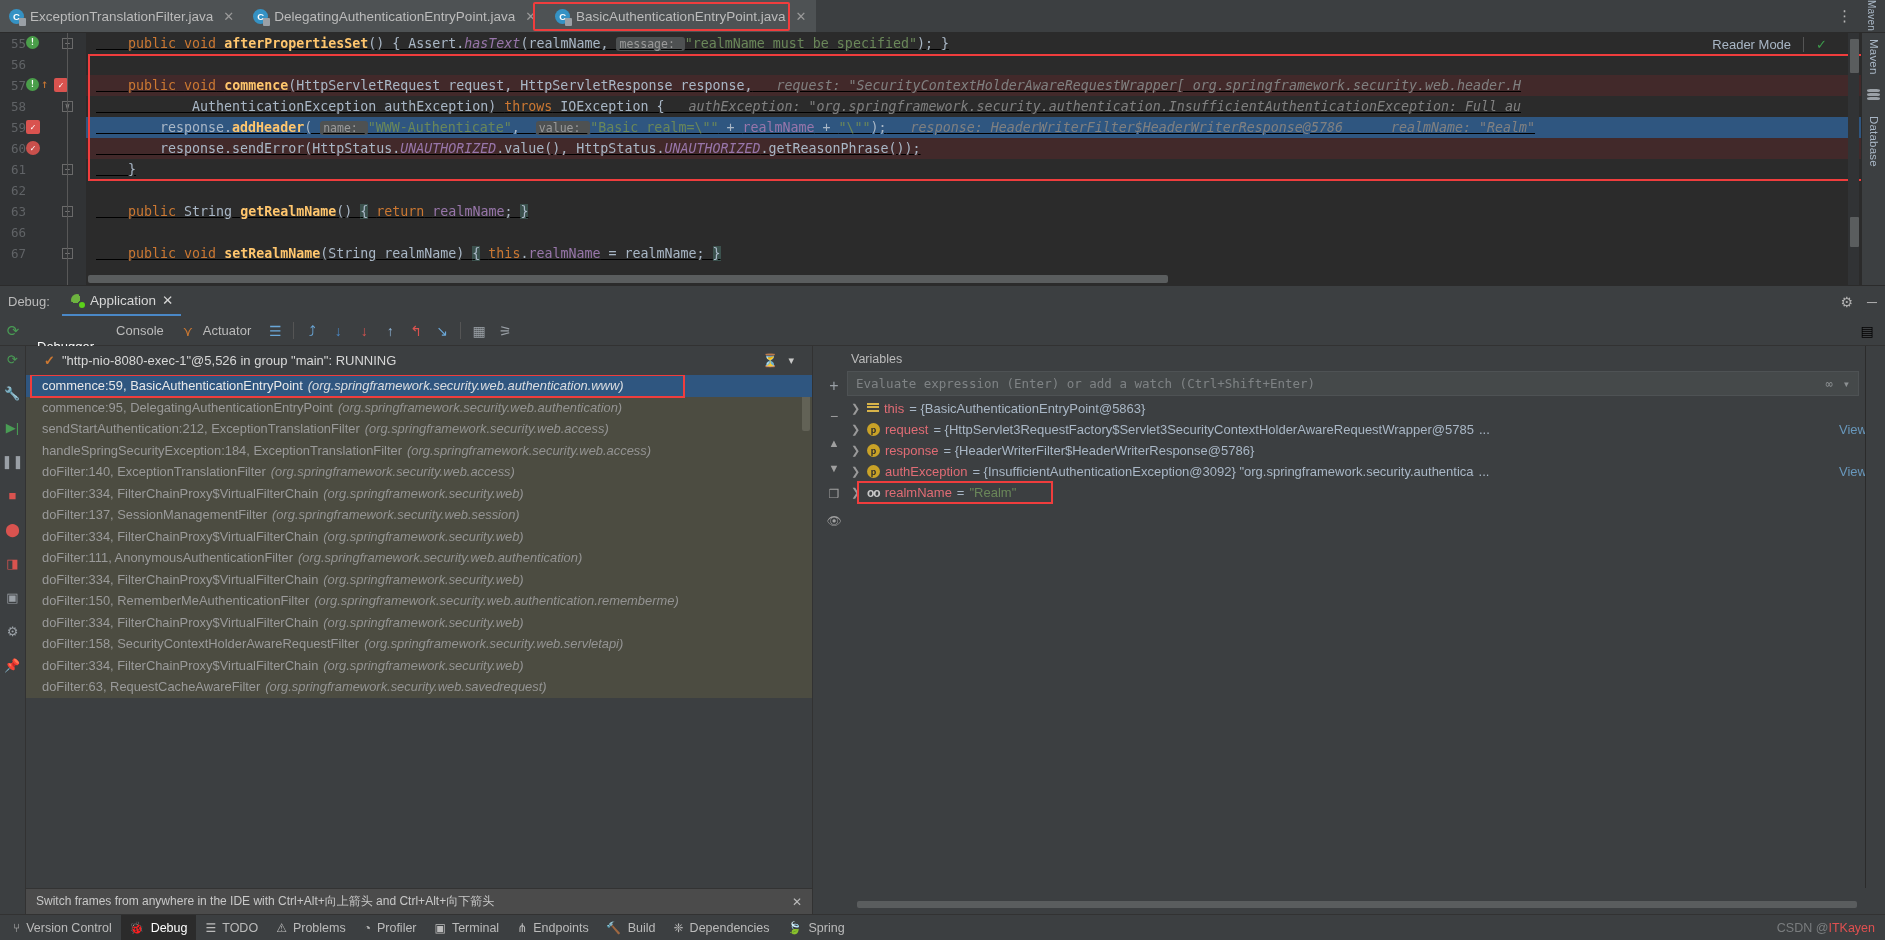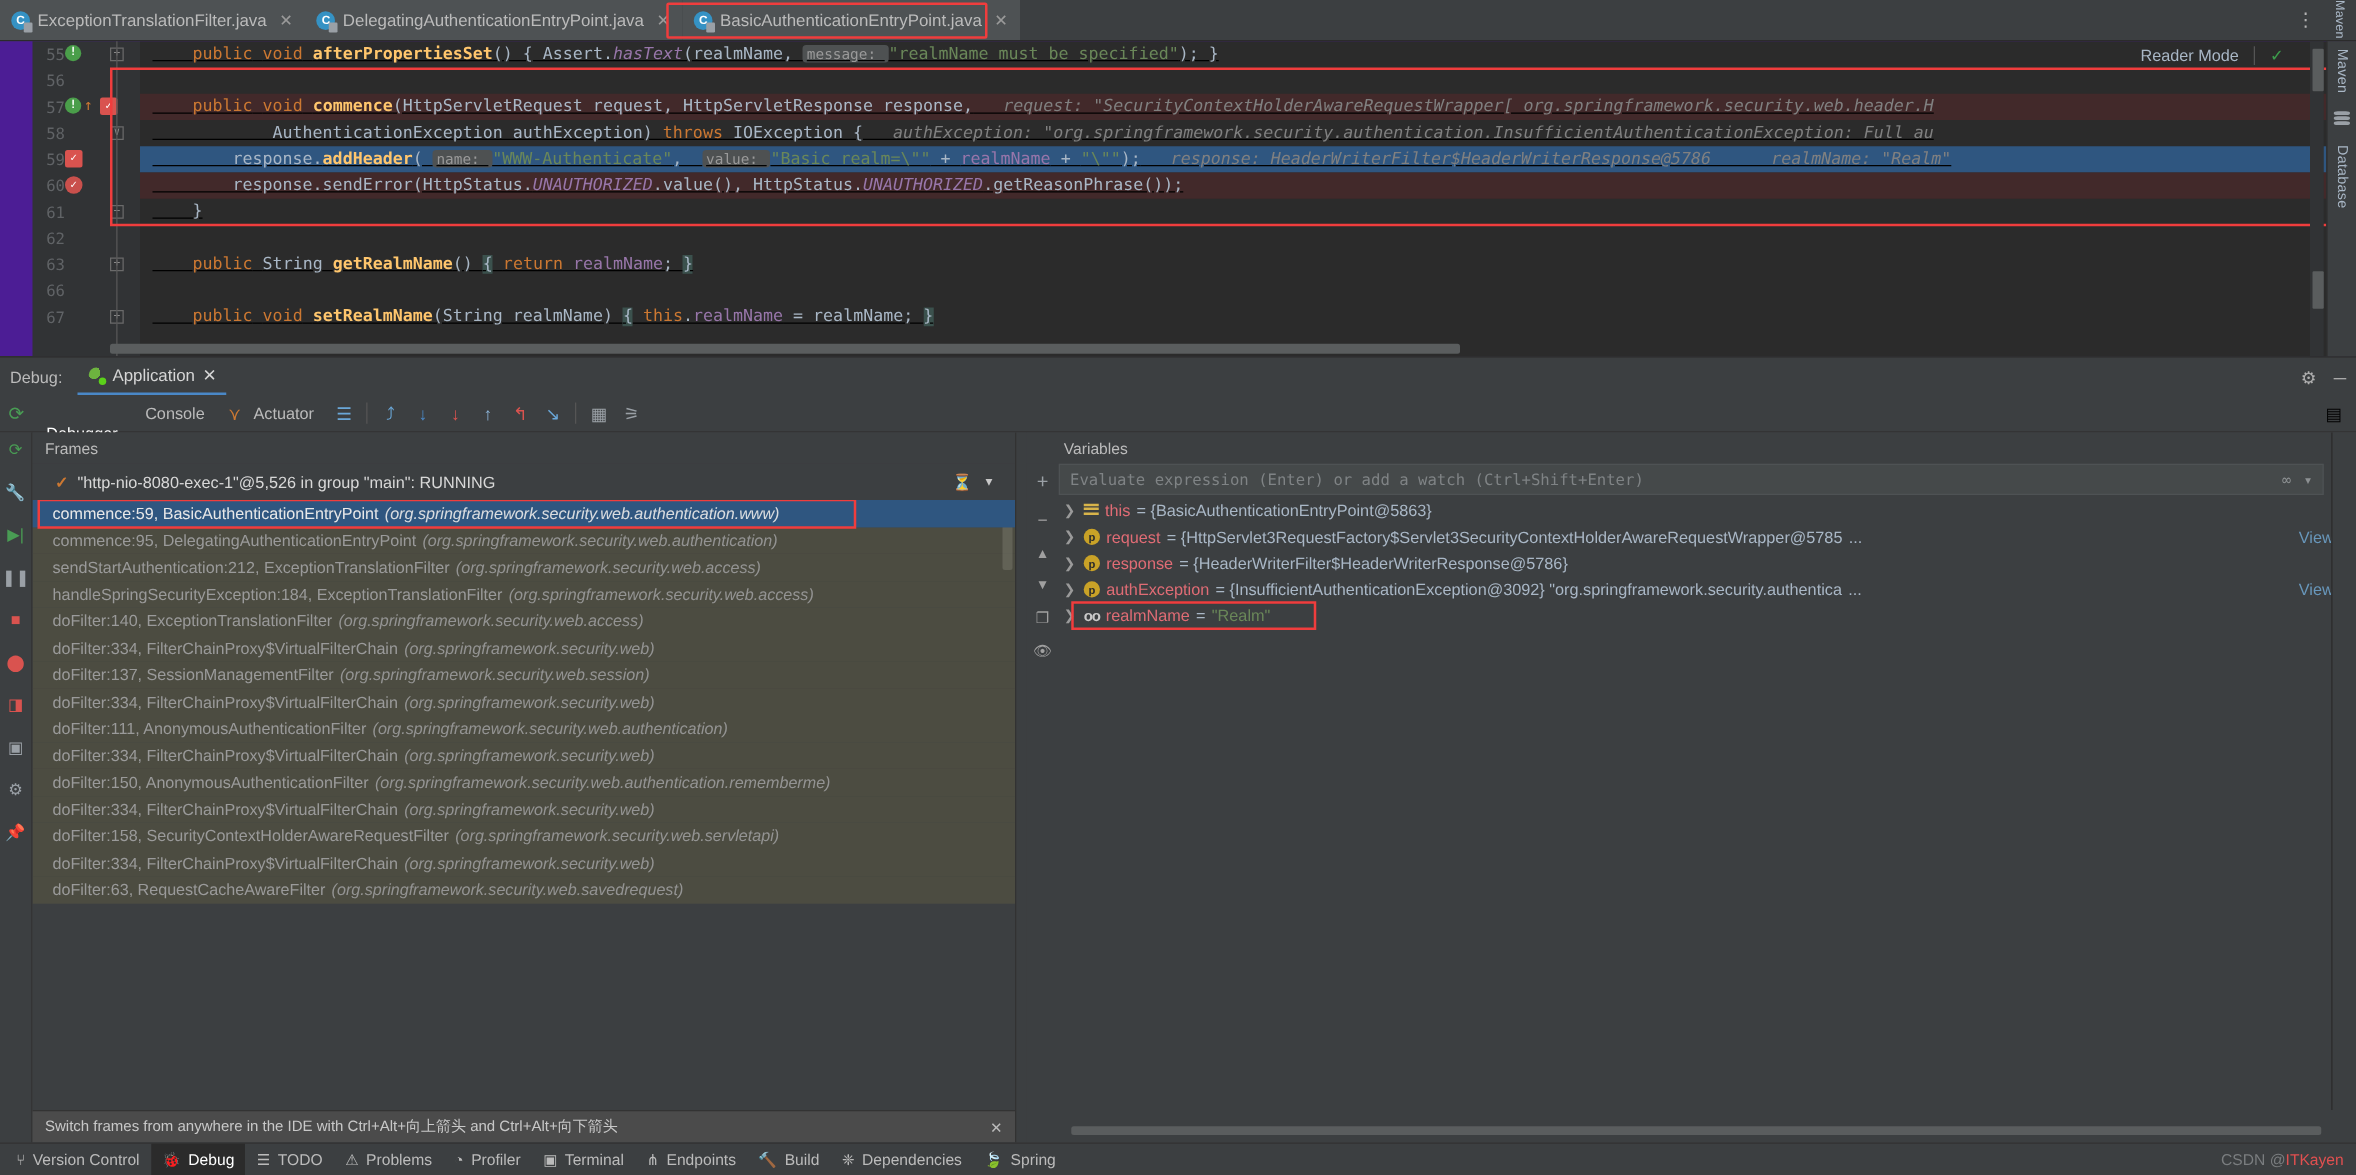--- a/index.html
+++ b/index.html
@@ -36,21 +36,21 @@
   .tab-highlight {
     position: absolute; border: 2px solid #f03d3d; border-radius: 2px;
     left: 533px; top: 2px; width: 257px; height: 29px; pointer-events: none;
   }
   .tabbar-right {
     margin-left: auto; display: flex; align-items: center; gap: 10px; padding-right: 8px;
   }
   .kebab { color: #b4b4b4; font-size: 15px; letter-spacing: 0px; padding: 0 4px; }
 
   
-  .editor-wrap { position: relative; flex: 0 0 252px; display: flex; background: #4c1d95; padding-left: 26px; }
+  .editor-wrap { position: relative; flex: 0 0 252px; display: flex; background: #000000; }
   .gutter {
     width: 86px; background: #313335; position: relative; flex: 0 0 86px;
     font-family: "DejaVu Sans Mono", monospace; font-size: 12.5px; color: #606366;
   }
   .codearea {
     position: relative; flex: 1; background: #2b2b2b; overflow: hidden;
     font-family: "DejaVu Sans Mono", monospace; font-size: 13.3px;
   }
   .ln { position: absolute; right: 60px; text-align: right; width: 26px; }
   .gmark { position: absolute; left: 32px; width: 16px; height: 16px; }
@@ -361,21 +361,20 @@
       <span class="rail-ico" style="color:#9aa0a6;">❚❚</span>
       <span class="rail-ico" style="color:#d9534f;">■</span>
       <span class="rail-ico" style="color:#d9534f;">⬤</span>
       <span class="rail-ico" style="color:#d9534f;">◨</span>
       <span class="rail-ico" style="color:#9aa0a6;">▣</span>
       <span class="rail-ico" style="color:#9aa0a6;">⚙</span>
       <span class="rail-ico" style="color:#9aa0a6;">📌</span>
     </div>
 
     <div class="frames-pane">
-      <div class="pane-title">Frames</div>
       <div class="frames-toolbar">
         <div class="thread-line">
           <span class="tick">✓</span>
           <span>"http-nio-8080-exec-1"@5,526 in group "main": RUNNING</span>
         </div>
         <span style="margin-left:auto;color:#c8c8c8;font-size:13px;padding-right:4px;">⏳</span>
         <span style="color:#c8c8c8;font-size:11px;padding-right:10px;">▾</span>
       </div>
       <div class="frames-list" id="frameslist">
         <div class="frame-highlight" style="top: -1px;"></div>
@@ -414,21 +413,21 @@
           </div>
           <div class="frame-row lib" style="position: absolute; top: 172px; left: 0px; right: 0px;">
             <span>doFilter:111, AnonymousAuthenticationFilter</span>
             <span class="pkg">(org.springframework.security.web.authentication)</span>
           </div>
           <div class="frame-row lib" style="position: absolute; top: 193.5px; left: 0px; right: 0px;">
             <span>doFilter:334, FilterChainProxy$VirtualFilterChain</span>
             <span class="pkg">(org.springframework.security.web)</span>
           </div>
           <div class="frame-row lib" style="position: absolute; top: 215px; left: 0px; right: 0px;">
-            <span>doFilter:150, AnonymousAuthenticationFilter</span>
+            <span>doFilter:150, RememberMeAuthenticationFilter</span>
             <span class="pkg">(org.springframework.security.web.authentication.rememberme)</span>
           </div>
           <div class="frame-row lib" style="position: absolute; top: 236.5px; left: 0px; right: 0px;">
             <span>doFilter:334, FilterChainProxy$VirtualFilterChain</span>
             <span class="pkg">(org.springframework.security.web)</span>
           </div>
           <div class="frame-row lib" style="position: absolute; top: 258px; left: 0px; right: 0px;">
             <span>doFilter:158, SecurityContextHolderAwareRequestFilter</span>
             <span class="pkg">(org.springframework.security.web.servletapi)</span>
           </div>

